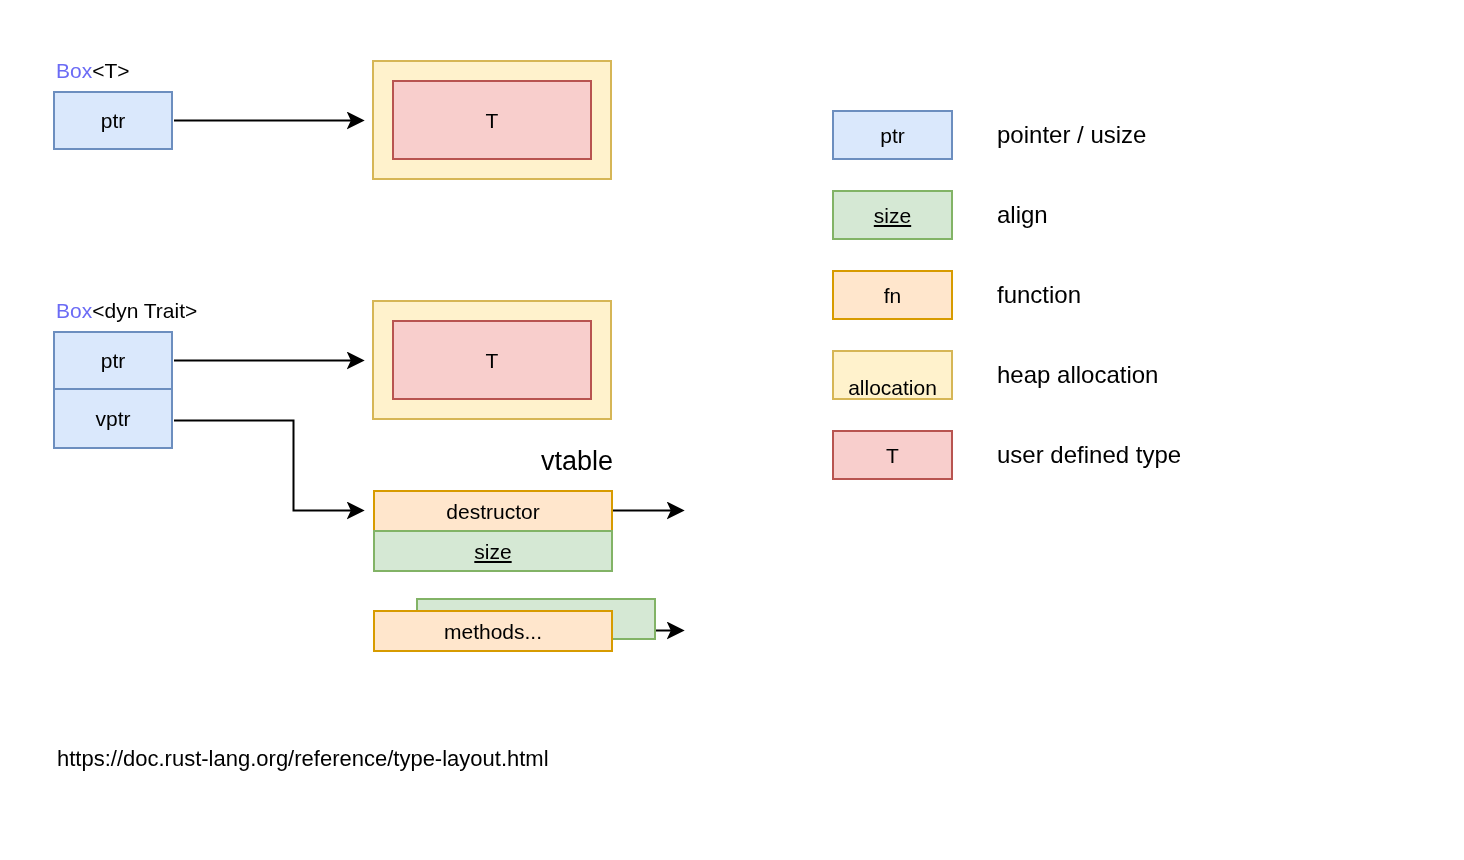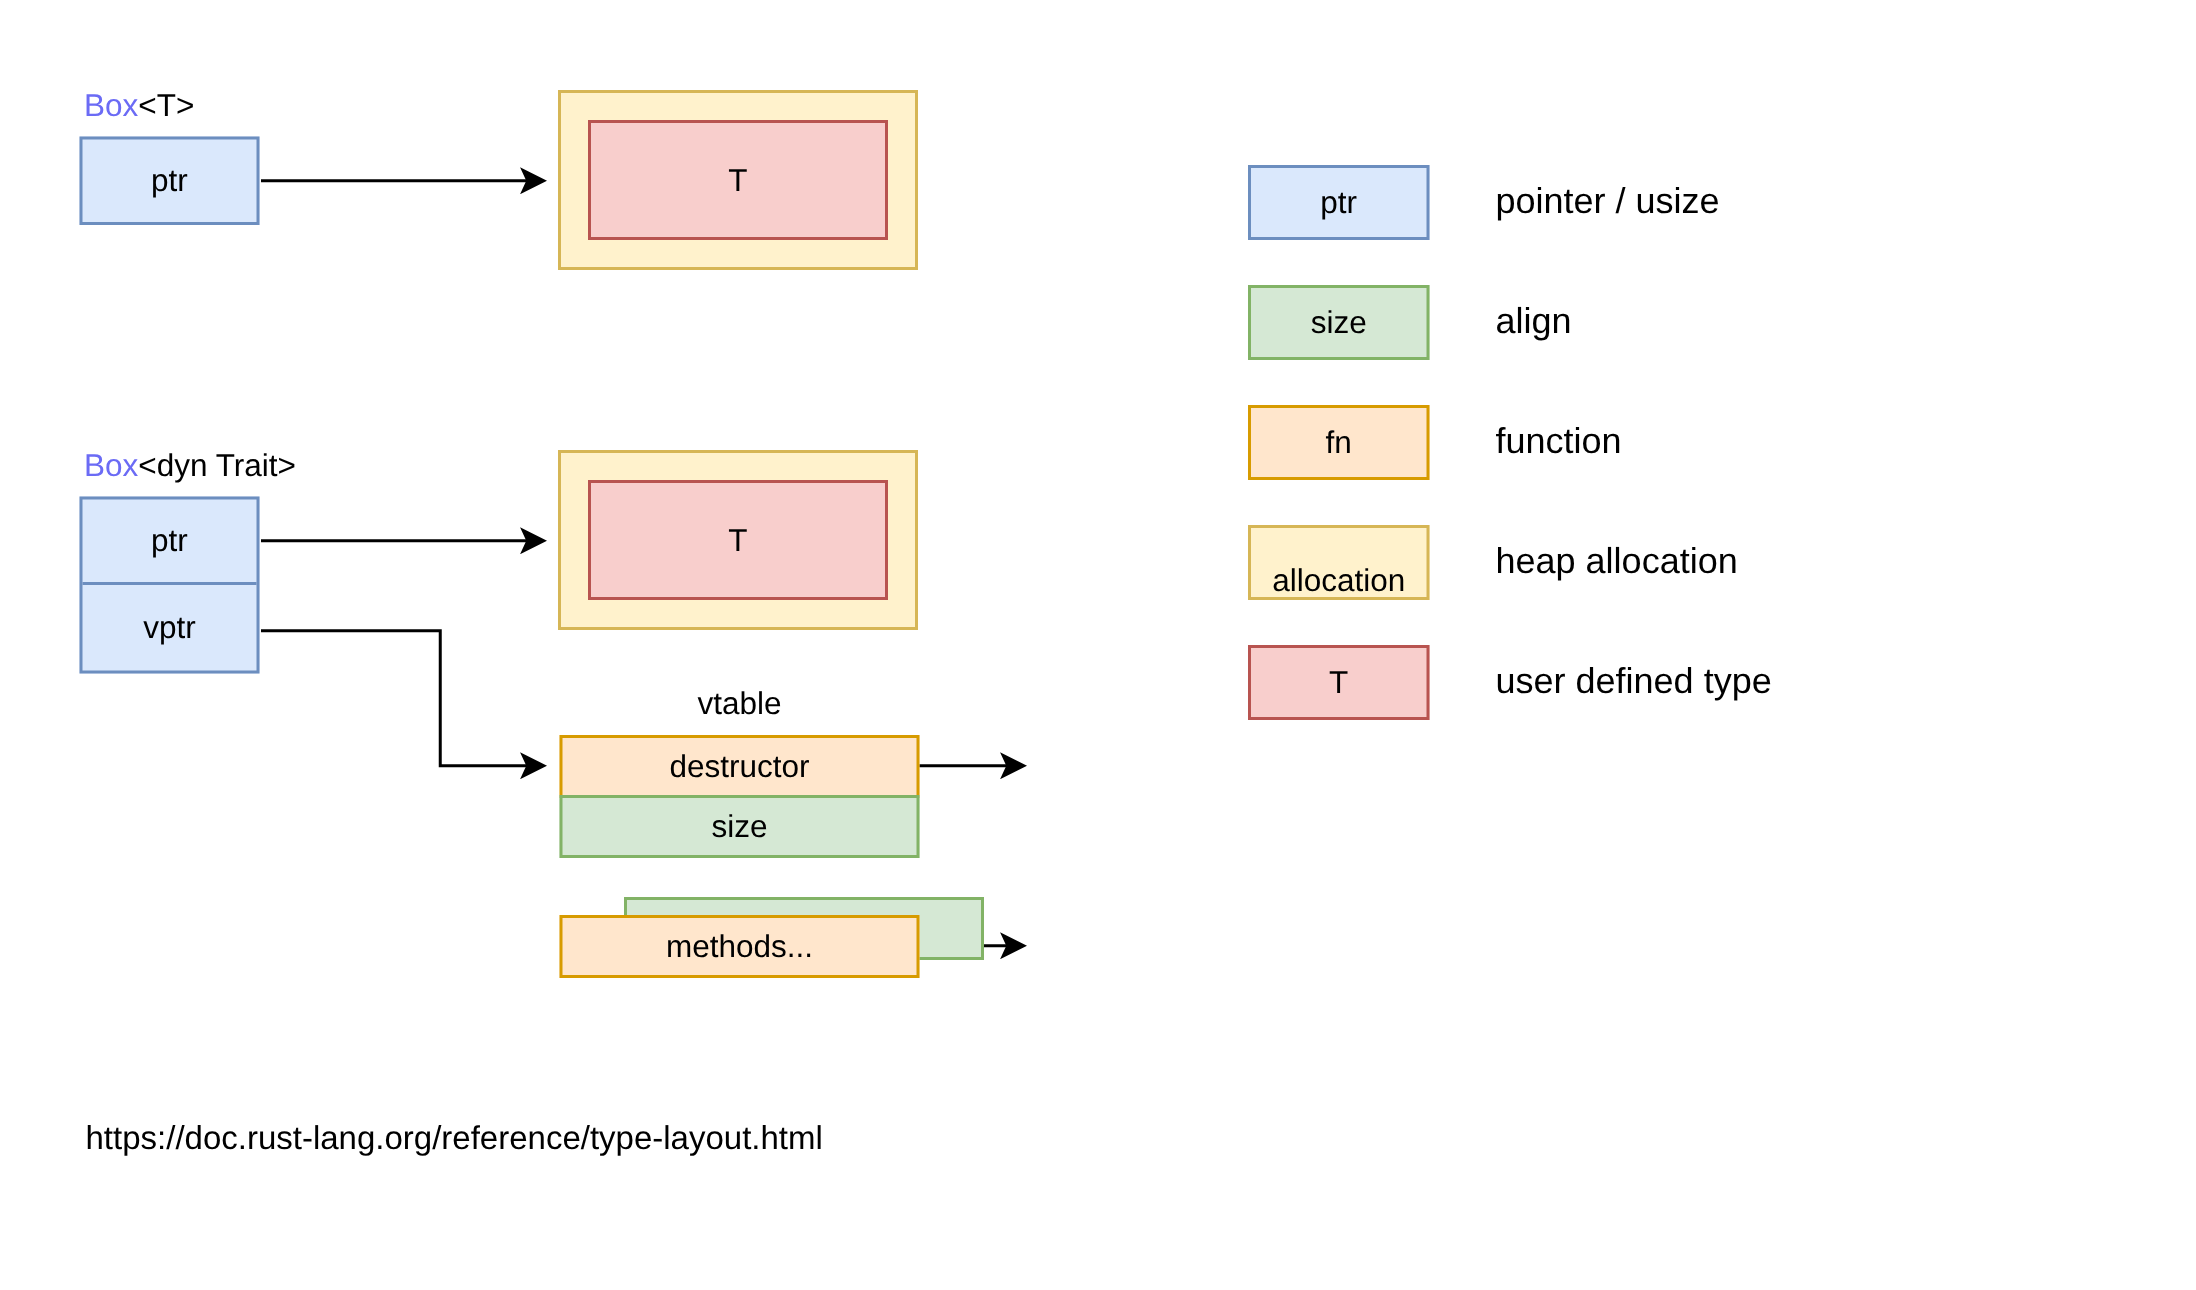--- a/index.html
+++ b/index.html
@@ -17,21 +17,21 @@
     position: absolute;
     box-sizing: border-box;
     display: flex;
     align-items: center;
     justify-content: center;
     font-size: 21px;
     line-height: 1;
     text-align: center;
   }
   .blue   { background: var(--blue_fill,   #dae8fc); border: 2px solid var(--blue_stroke,   #6c8ebf); }
-  .green  { background: var(--green_fill,  #d5e8d4); border: 2px solid var(--green_stroke,  #82b366); }
+  .green  { background: var(--green_fill,  #d5e8d4); border: 2px solid var(--green_stroke,  #82b366); text-decoration: underline; }
   .orange { background: var(--orange_fill, #ffe6cc); border: 2px solid var(--orange_stroke, #d79b00); }
   .yellow { background: var(--yellow_fill, #fff2cc); border: 2px solid var(--yellow_stroke, #d6b656); }
   .red    { background: var(--red_fill,    #f8cecc); border: 2px solid var(--red_stroke,    #b85450); }
 
   .group-title {
     position: absolute;
     font-size: 21px;
     white-space: nowrap;
   }
   .accent { color: var(--accent_text, #6b6bf5); }
@@ -50,21 +50,21 @@
     height: 57px;
     display: flex;
     align-items: center;
     justify-content: center;
     font-size: 21px;
   }
   .stack .cell:first-child { border-bottom: 2px solid var(--blue_stroke, #6c8ebf); }
   .alloc2        { left: 372px; top: 300px; width: 240px; height: 120px; }
   .t-inner       { width: 200px; height: 80px; display: flex; align-items: center; justify-content: center; box-sizing: border-box; }
 
-  .vtable-title  { left: 373px; top: 458px; width: 240px; text-align: center; font-size: 21px; position: absolute; }
+  .vtable-title  { left: 373px; top: 446px; width: 240px; text-align: right; font-size: 27px; position: absolute; }
   .vtable-row    { left: 373px; width: 240px; height: 42px; }
   .vrow0 { top: 490px; }
   .vrow1 { top: 530px; }
   .vrow2 { top: 598px; margin-left: 43px; }
   .vrow3 { top: 610px; }
 
   
   .legend-box    { left: 832px; width: 121px; height: 50px; }
   .lg0 { top: 110px; } .lg1 { top: 190px; } .lg2 { top: 270px; align-items: center; } .lg3 { top: 350px; align-items: flex-end; } .lg4 { top: 430px; }
   .legend-desc {

